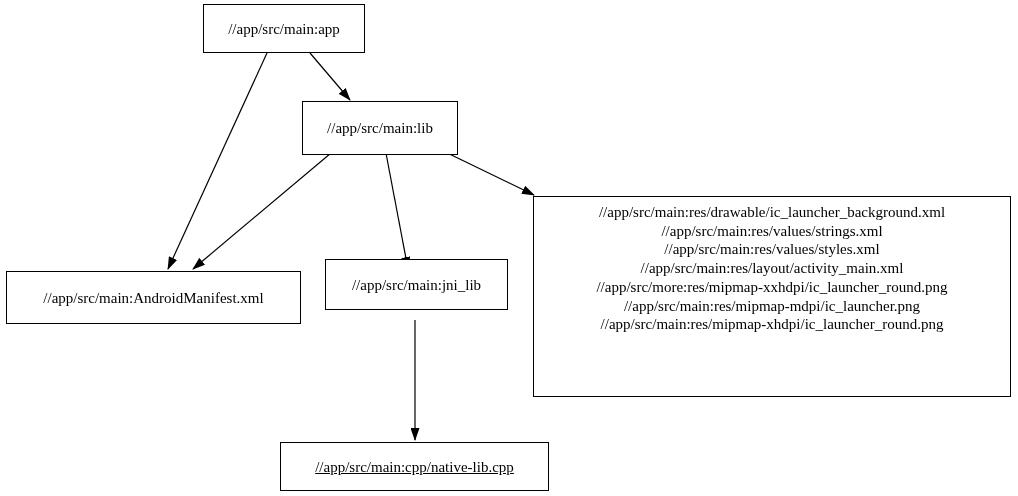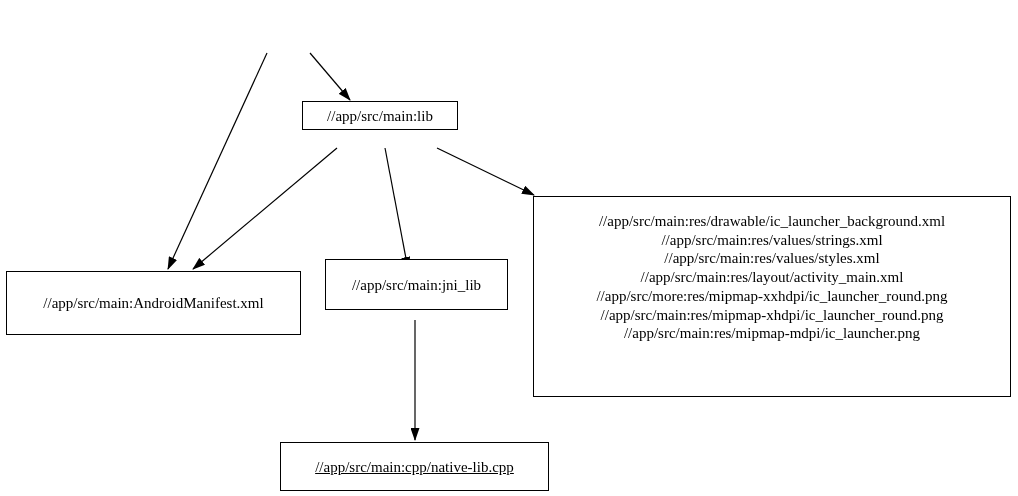--- a/index.html
+++ b/index.html
@@ -30,28 +30,28 @@
     background: #ffffff;
     display: flex;
     align-items: center;
     justify-content: center;
     text-align: center;
     font-size: 15px;
     line-height: 18px;
     white-space: nowrap;
   }
   .node-app       { left: 203px; top: 4px;   width: 162px; height: 49px; }
-  .node-lib       { left: 302px; top: 101px; width: 156px; height: 29px; }
-  .node-manifest  { left: 6px;   top: 271px; width: 295px; height: 64px; }
+  .node-lib       { left: 302px; top: 101px; width: 156px; height: 54px; }
+  .node-manifest  { left: 6px;   top: 271px; width: 295px; height: 53px; }
   .node-jni       { left: 325px; top: 259px; width: 183px; height: 51px; }
   .node-native    { left: 280px; top: 442px; width: 269px; height: 49px; text-decoration: underline; }
   .node-resources {
     left: 533px; top: 196px; width: 478px; height: 201px;
     display: block;
-    padding-top: 15px;
+    padding-top: 6px;
     font-size: 15px;
     line-height: 18.7px;
   }
   .res-line {
     text-align: center;
     white-space: nowrap;
   }
 </style>
 </head>
 <body>
@@ -65,40 +65,43 @@
       </marker>
     </defs>
     <line x1="267" y1="53" x2="168" y2="269" stroke="#000000" stroke-width="1.2" marker-end="url(#arrow)"></line>
     <line x1="310" y1="53" x2="350" y2="100" stroke="#000000" stroke-width="1.2" marker-end="url(#arrow)"></line>
     <line x1="337" y1="148" x2="193" y2="269" stroke="#000000" stroke-width="1.2" marker-end="url(#arrow)"></line>
     <line x1="385" y1="148" x2="408" y2="269" stroke="#000000" stroke-width="1.2" marker-end="url(#arrow)"></line>
     <line x1="437" y1="148" x2="534" y2="195" stroke="#000000" stroke-width="1.2" marker-end="url(#arrow)"></line>
     <line x1="415" y1="320" x2="415" y2="440" stroke="#000000" stroke-width="1.2" marker-end="url(#arrow)"></line>
   </svg>
 
+  <div class="node node-app">
+    <span>//app/src/main:app</span>
+  </div>
 
   <div class="node node-lib">
     <span>//app/src/main:lib</span>
   </div>
 
   <div class="node node-manifest">
     <span>//app/src/main:AndroidManifest.xml</span>
   </div>
 
   <div class="node node-jni">
     <span>//app/src/main:jni_lib</span>
   </div>
 
   <div class="node node-resources">
     <div class="res-line">//app/src/main:res/drawable/ic_launcher_background.xml</div>
     <div class="res-line">//app/src/main:res/values/strings.xml</div>
     <div class="res-line">//app/src/main:res/values/styles.xml</div>
     <div class="res-line">//app/src/main:res/layout/activity_main.xml</div>
     <div class="res-line">//app/src/more:res/mipmap-xxhdpi/ic_launcher_round.png</div>
+    <div class="res-line">//app/src/main:res/mipmap-mdpi/ic_launcher.png</div>
     <div class="res-line">//app/src/main:res/mipmap-xhdpi/ic_launcher_round.png</div>
-    <div class="res-line">//app/src/main:res/mipmap-mdpi/ic_launcher.png</div>
   </div>
 
   <div class="node node-native">
     <span>//app/src/main:cpp/native-lib.cpp</span>
   </div>
 
 </div>
 
 </body></html>

